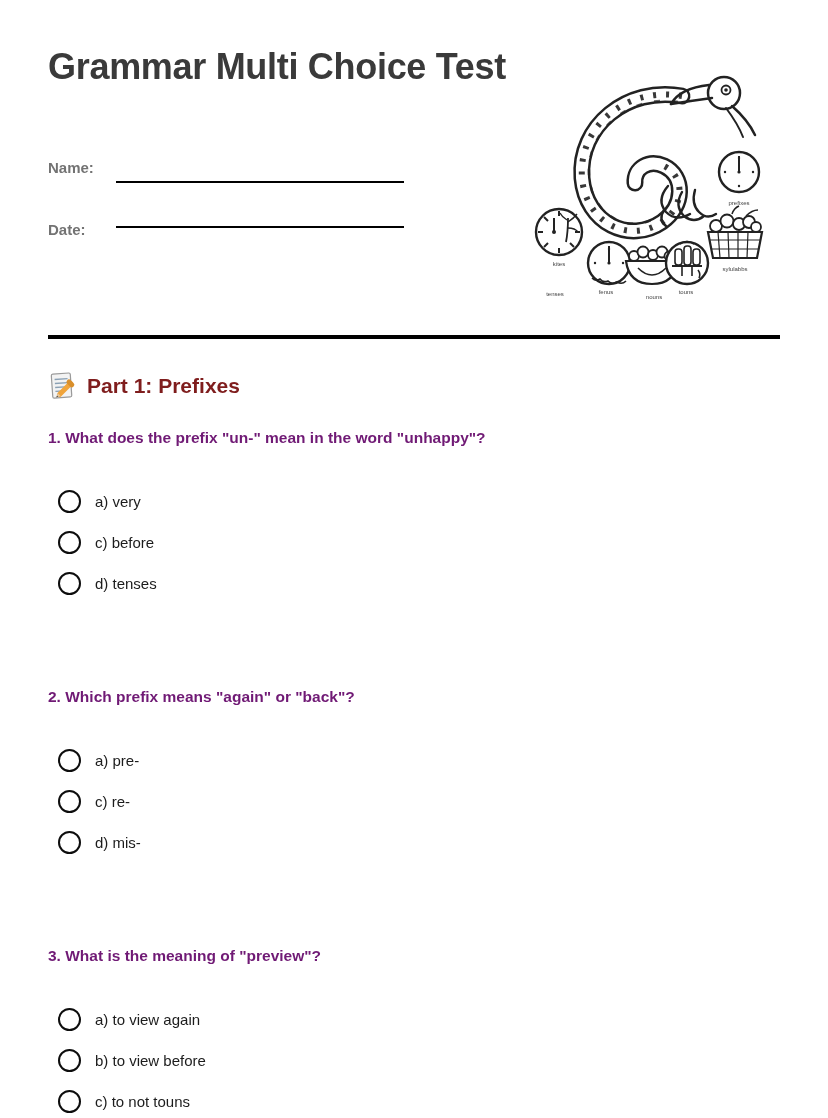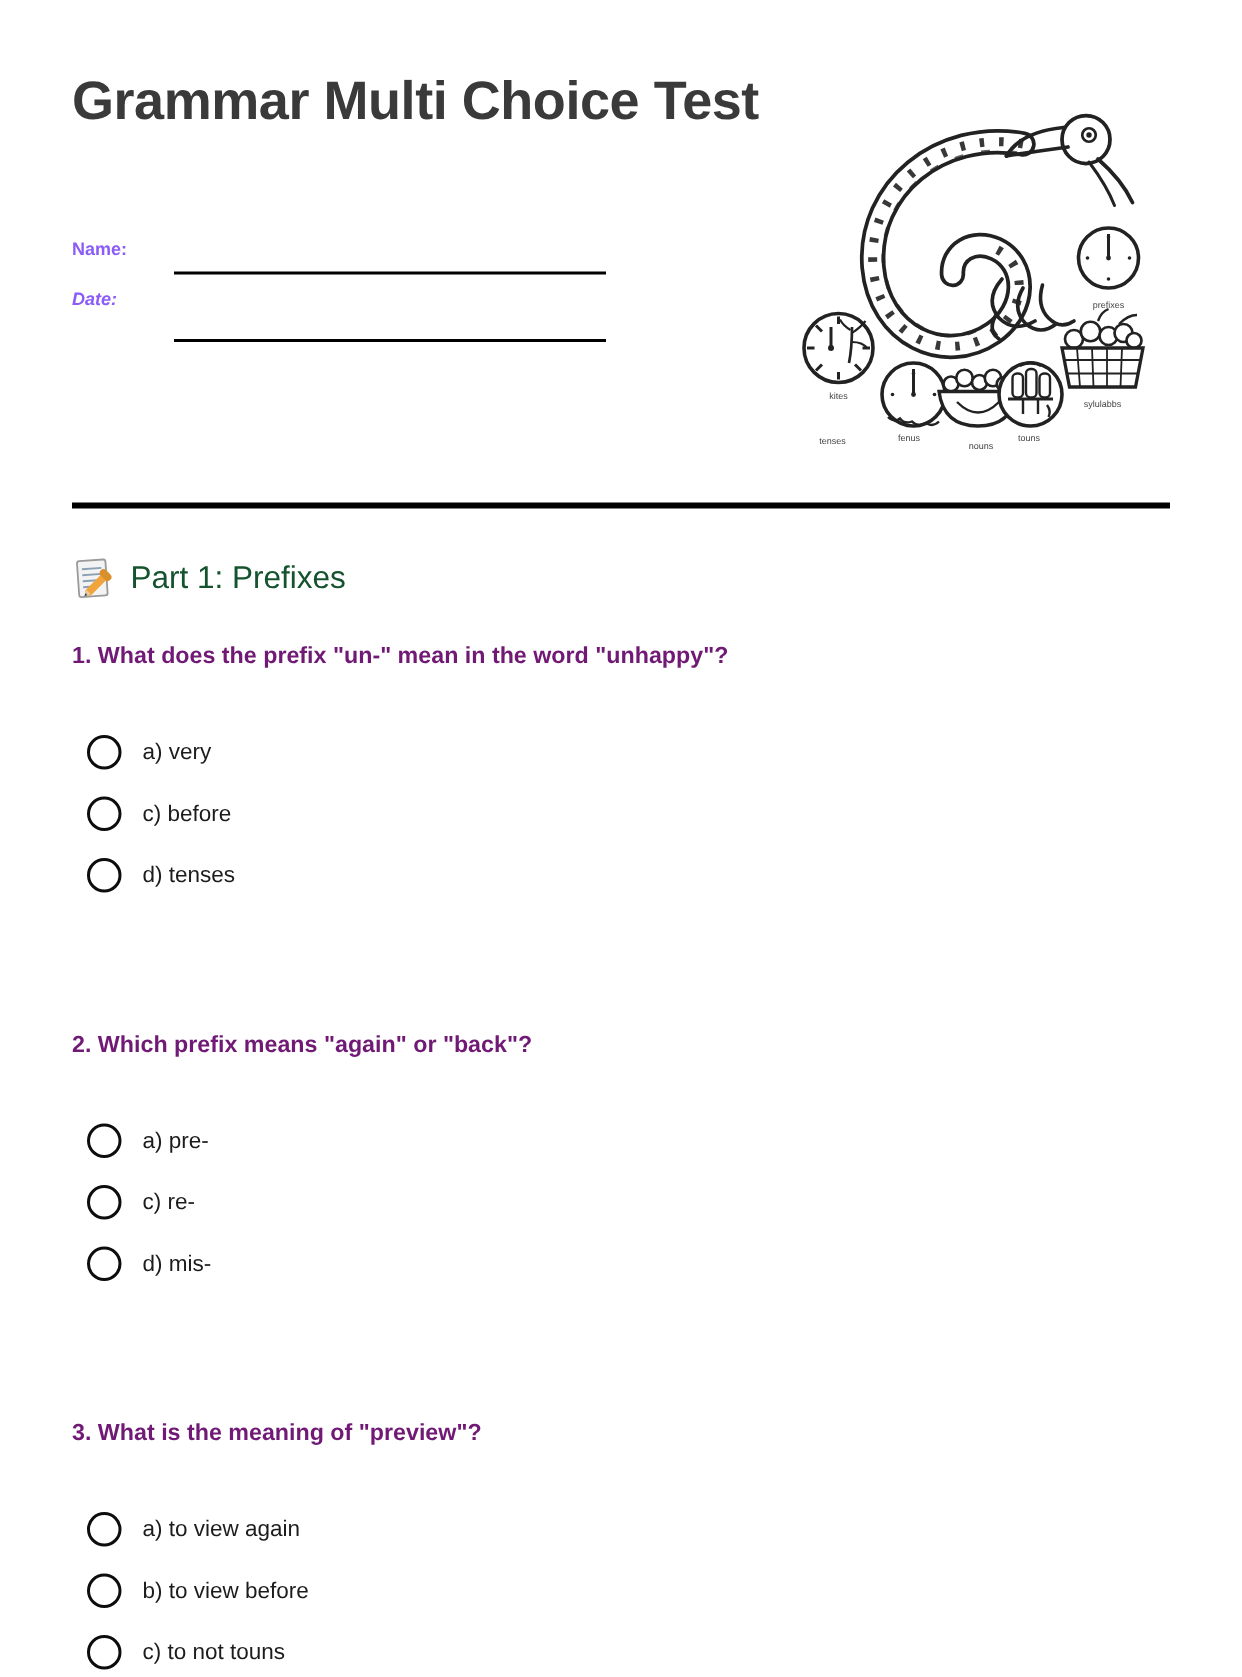--- a/index.html
+++ b/index.html
@@ -19,26 +19,26 @@
     width: 470px;
     font-size: 36px;
     font-weight: bold;
     line-height: 1.18;
     color: #3a3a3a;
     letter-spacing: -0.3px;
   }
   .field-label {
     position: absolute;
     left: 48px;
-    font-size: 12px;
+    font-size: 15px;
     font-weight: bold;
-    color: #8b5cf6;
+    color: #737373;
   }
   .name-label { top: 159px; }
-  .date-label { top: 192px; font-style: italic; }
+  .date-label { top: 221px; }
   .write-line {
     position: absolute;
     left: 116px;
     width: 288px;
     height: 2px;
     background: #000000;
   }
   .name-line { top: 181px; }
   .date-line { top: 226px; }
   .illustration {
@@ -55,22 +55,22 @@
   .section-heading {
     position: absolute;
     left: 48px; top: 371px;
     display: flex;
     align-items: center;
     gap: 11px;
   }
   .section-heading .memo-icon { width: 28px; height: 29px; flex: none; }
   .section-title {
     font-size: 21px;
-    font-weight: normal;
-    color: #14532d;
+    font-weight: bold;
+    color: #7f1d1d;
   }
   .question {
     position: absolute;
     left: 48px;
     width: 710px;
   }
   .q1 { top: 428px; }
   .q2 { top: 687px; }
   .q3 { top: 946px; }
   .q-text {

